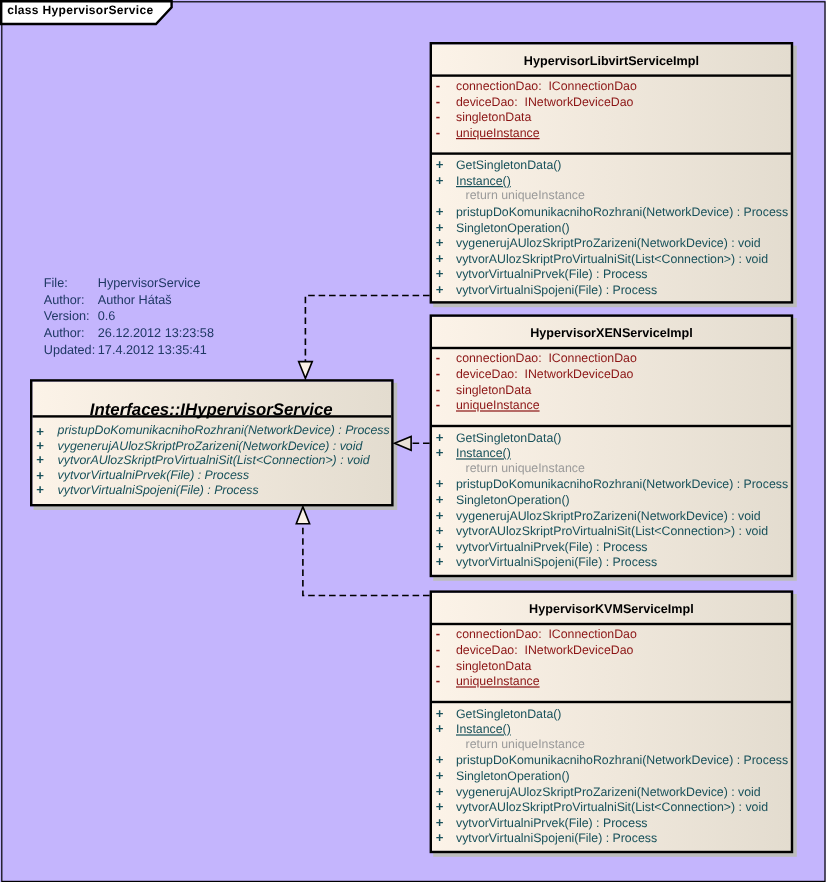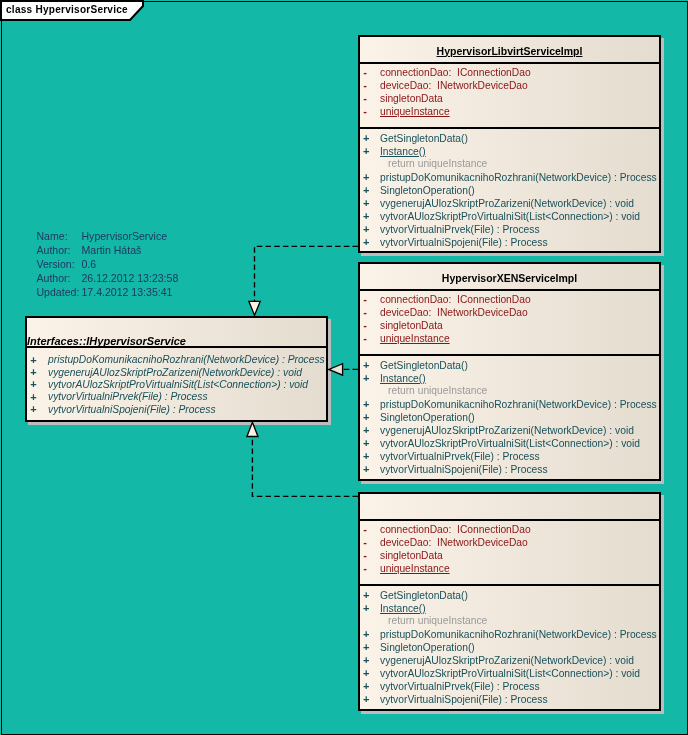--- a/index.html
+++ b/index.html
@@ -1,20 +1,20 @@
 <!DOCTYPE html>
 <html><head>
 <meta charset="utf-8">
 <title>class HypervisorService</title>
 <style>
   html,body{margin:0;padding:0;background:#ffffff;}
   body{width:688px;height:735px;overflow:hidden;
        font-family:"Liberation Sans",sans-serif;
        -webkit-font-smoothing:none;}
-  #canvas{position:absolute;left:0;top:0;width:688px;height:735px;background:#14b8a6;}
+  #canvas{position:absolute;left:0;top:0;width:688px;height:735px;background:#c4b5fd;}
 
   .frame{position:absolute;left:1px;top:1px;width:686.5px;height:733.5px;
          border:1.3px solid #000;box-sizing:border-box;}
   .tab-svg{position:absolute;left:0;top:0;}
   .tab-label{position:absolute;left:6px;top:4.3px;font-size:10.05px;font-weight:bold;
              color:#000;letter-spacing:0.25px;white-space:nowrap;}
 
   
   .notes{position:absolute;left:36.5px;top:229px;font-size:10.55px;color:#1f3864;}
   .notes .row{position:relative;height:14px;line-height:14px;white-space:nowrap;}
@@ -40,66 +40,66 @@
   .vis.priv{color:#8b1414;}
   .attr{color:#8b1414;}
   .oper{color:#17505a;}
   .mrow .txt.note{color:#9a9a9a;left:28px;top:-0.6px;}
 
   
   .ibox{position:absolute;box-sizing:border-box;border:2px solid #000;
         background:linear-gradient(to right,#fcf3e8 0%,#e3dccf 100%);}
   .ibox .st{position:absolute;left:0;right:0;text-align:center;
         font-size:10.5px;color:#000;white-space:nowrap;}
-  .ibox .nm{position:absolute;left:0;right:1px;text-align:left;
-        font-size:11px;font-weight:bold;font-style:italic;color:#000;white-space:nowrap;}
+  .ibox .nm{position:absolute;left:0;right:1px;text-align:center;
+        font-size:14px;font-weight:bold;font-style:italic;color:#000;white-space:nowrap;}
   .ibox .mrow .txt{font-style:italic;left:21px;font-size:10.28px;}
   .ibox .mrow .vis.pub{left:1.5px;}
 
   svg.conn{position:absolute;left:0;top:0;width:688px;height:735px;
            pointer-events:none;overflow:visible;}
 </style>
 </head>
 <body>
 
 <div id="canvas">
   <div class="frame"></div>
 
   <svg class="tab-svg" width="160" height="24">
     <path d="M1,1 L143,1 L143,6 L130,20 L1,20 Z" fill="#ffffff" stroke="#000000" stroke-width="2"></path>
   </svg>
   <div class="tab-label">class HypervisorService</div>
 
   <div class="notes" id="notes">
       <div class="row">
-        <span class="lab">Name:</span>
+        <span class="lab">File:</span>
         <span class="val">HypervisorService</span>
       </div>
       <div class="row">
         <span class="lab">Author:</span>
-        <span class="val">Martin Hátaš</span>
+        <span class="val">Author Hátaš</span>
       </div>
       <div class="row">
         <span class="lab">Version:</span>
         <span class="val">0.6</span>
       </div>
       <div class="row">
         <span class="lab">Author:</span>
         <span class="val">26.12.2012 13:23:58</span>
       </div>
       <div class="row">
         <span class="lab">Updated:</span>
         <span class="val">17.4.2012 13:35:41</span>
       </div>
     </div>
 
   <div id="boxes">
       <div class="bshadow" style="left: 361px; top: 37.5px; width: 303px; height: 218.8px;"></div>
       <div class="cbox" style="left: 358px; top: 34.5px; width: 303px; height: 218.8px;">
-        <div class="t" style="top: 8px; text-decoration: underline;">HypervisorLibvirtServiceImpl</div>
+        <div class="t" style="top: 8px;">HypervisorLibvirtServiceImpl</div>
         <div class="hr" style="top: 25.4px;"></div>
         <div class="mrow" style="top: 30.4px;">
           <span class="vis priv">-</span>
           <span class="txt attr">connectionDao:  IConnectionDao</span>
         </div>
         <div class="mrow" style="top: 43.4px;">
           <span class="vis priv">-</span>
           <span class="txt attr">deviceDao:  INetworkDeviceDao</span>
         </div>
         <div class="mrow" style="top: 56.4px;">
@@ -199,20 +199,21 @@
           <span class="vis pub">+</span>
           <span class="txt oper">vytvorVirtualniPrvek(File) : Process</span>
         </div>
         <div class="mrow" style="top: 200px;">
           <span class="vis pub">+</span>
           <span class="txt oper">vytvorVirtualniSpojeni(File) : Process</span>
         </div>
       </div>
       <div class="bshadow" style="left: 361px; top: 494.8px; width: 303px; height: 218.8px;"></div>
       <div class="cbox" style="left: 358px; top: 491.8px; width: 303px; height: 218.8px;">
+        <div class="t" style="top: 8px;">HypervisorKVMServiceImpl</div>
         <div class="hr" style="top: 25.4px;"></div>
         <div class="mrow" style="top: 30.4px;">
           <span class="vis priv">-</span>
           <span class="txt attr">connectionDao:  IConnectionDao</span>
         </div>
         <div class="mrow" style="top: 43.4px;">
           <span class="vis priv">-</span>
           <span class="txt attr">deviceDao:  INetworkDeviceDao</span>
         </div>
         <div class="mrow" style="top: 56.4px;">

